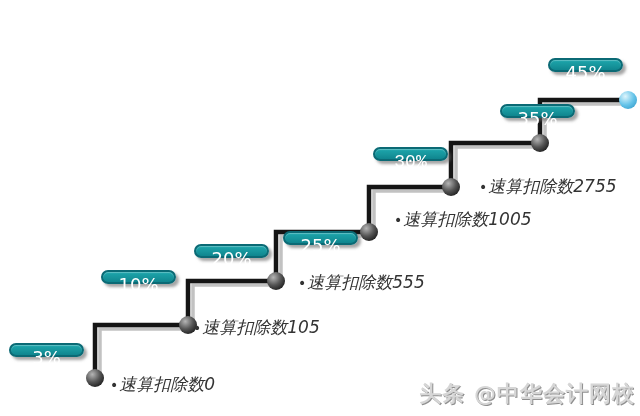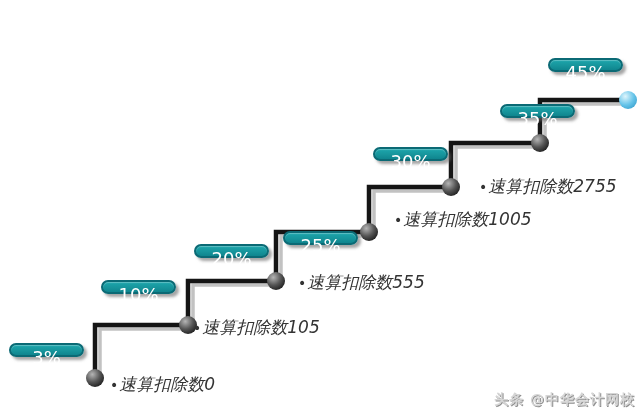--- a/index.html
+++ b/index.html
@@ -65,21 +65,21 @@
     font-style: italic;
   }
   .deduction .bullet {
     font-size: 14px;
     margin-right: 1px;
   }
   .watermark {
     position: absolute;
     right: 5px;
     bottom: 7px;
-    font-size: 14px;
+    font-size: 22px;
     font-weight: bold;
     letter-spacing: 1px;
     color: #d6d6d6;
     text-shadow: 1px 1px 0 #8f8f8f, -1px -1px 0 #ffffff;
     white-space: nowrap;
   }
 </style>
 </head>
 <body>
 
@@ -92,24 +92,24 @@
 
   <div class="sphere" style="left:86px;  top:369px;"></div>
   <div class="sphere" style="left:179px; top:316px;"></div>
   <div class="sphere" style="left:267px; top:272px;"></div>
   <div class="sphere" style="left:360px; top:223px;"></div>
   <div class="sphere" style="left:442px; top:178px;"></div>
   <div class="sphere" style="left:531px; top:134px;"></div>
   <div class="sphere end" style="left:619px; top:91px;"></div>
 
   <div class="badge" style="left:9px;   top:343px;">3%</div>
-  <div class="badge" style="left:101px; top:280px;">10%</div>
+  <div class="badge" style="left:101px; top:270px;">10%</div>
   <div class="badge" style="left:194px; top:244px;border-radius:9px;">20%</div>
   <div class="badge" style="left:283px; top:191px;margin-top:40px;">25%</div>
-  <div class="badge" style="left:373px; top:147px;">30%</div>
+  <div class="badge" style="left:373px; top:147px;font-family:Liberation Mono, monospace;">30%</div>
   <div class="badge" style="left:461px; top:104px;margin-left:39px;">35%</div>
   <div class="badge" style="left:548px; top:58px;">45%</div>
 
   <div class="deduction" style="left:110px; top:373px;">
     <span class="bullet">•</span><span>速算扣除数0</span>
   </div>
   <div class="deduction" style="left:193px; top:316px;">
     <span class="bullet">•</span><span>速算扣除数105</span>
   </div>
   <div class="deduction" style="left:298px; top:271px;">

